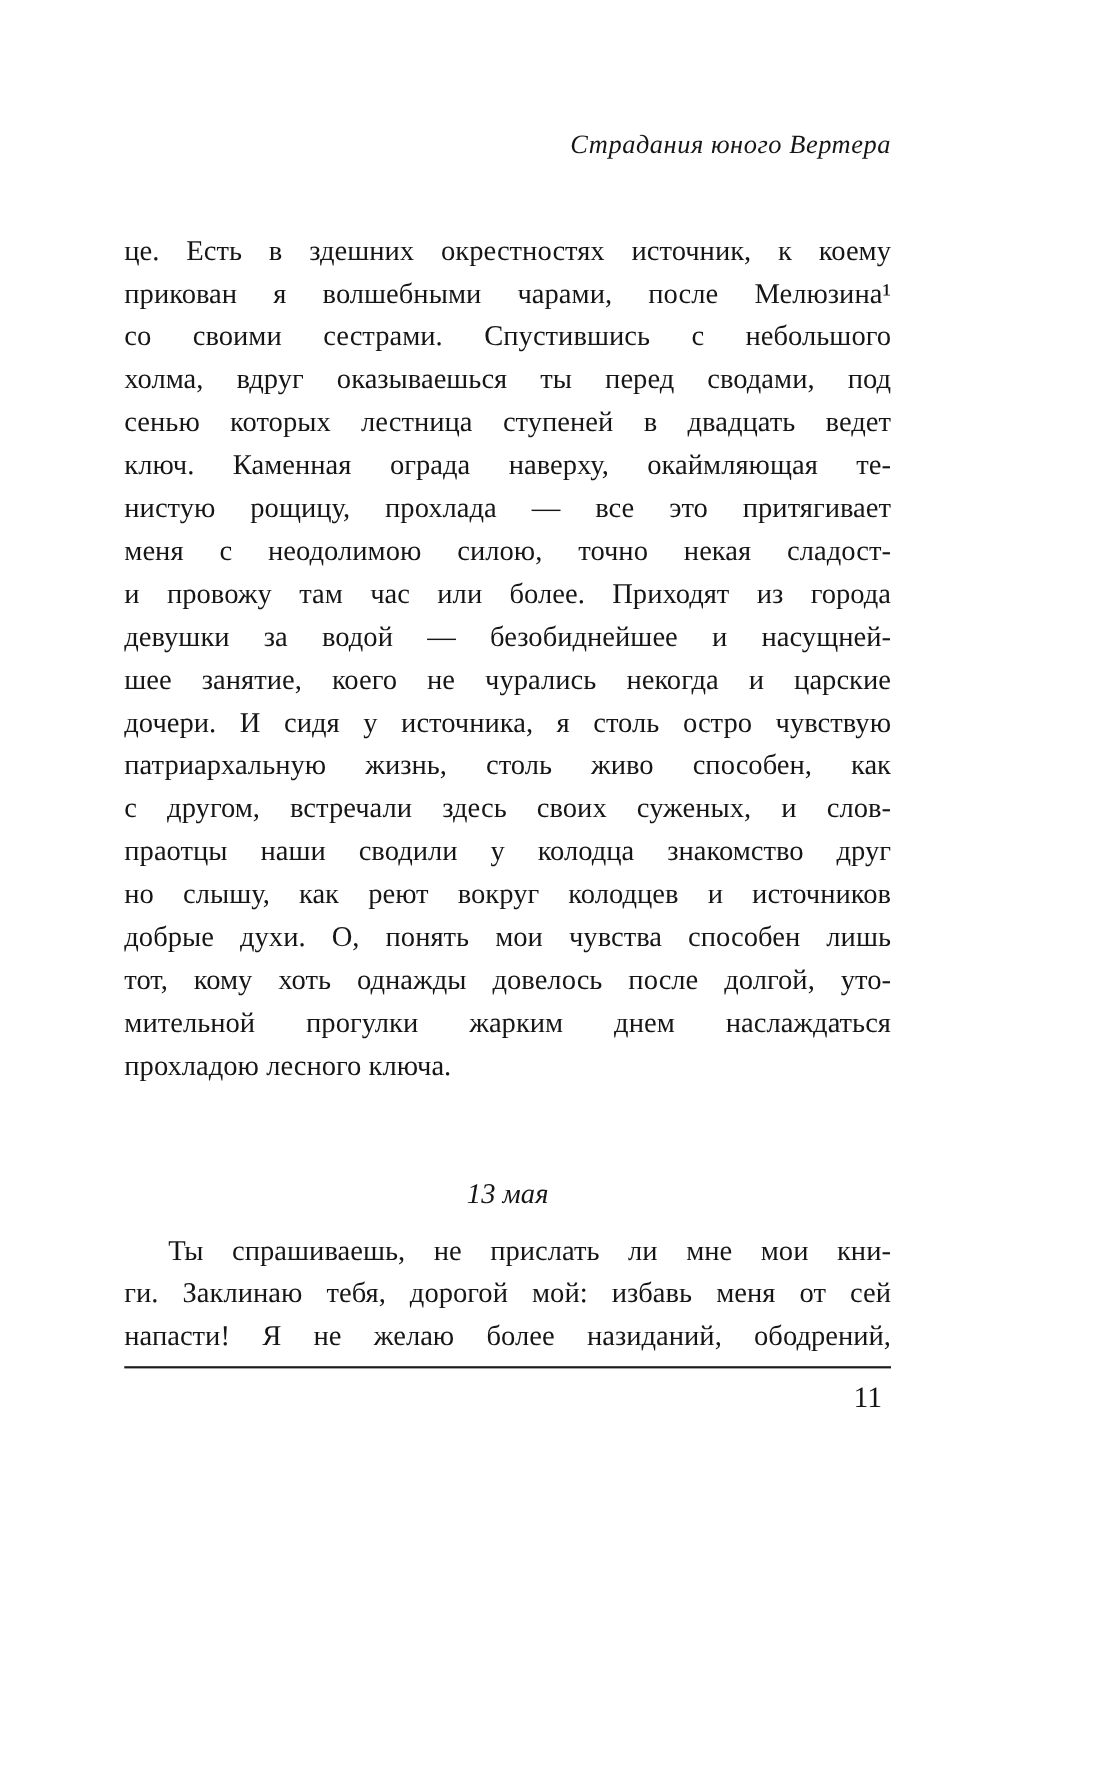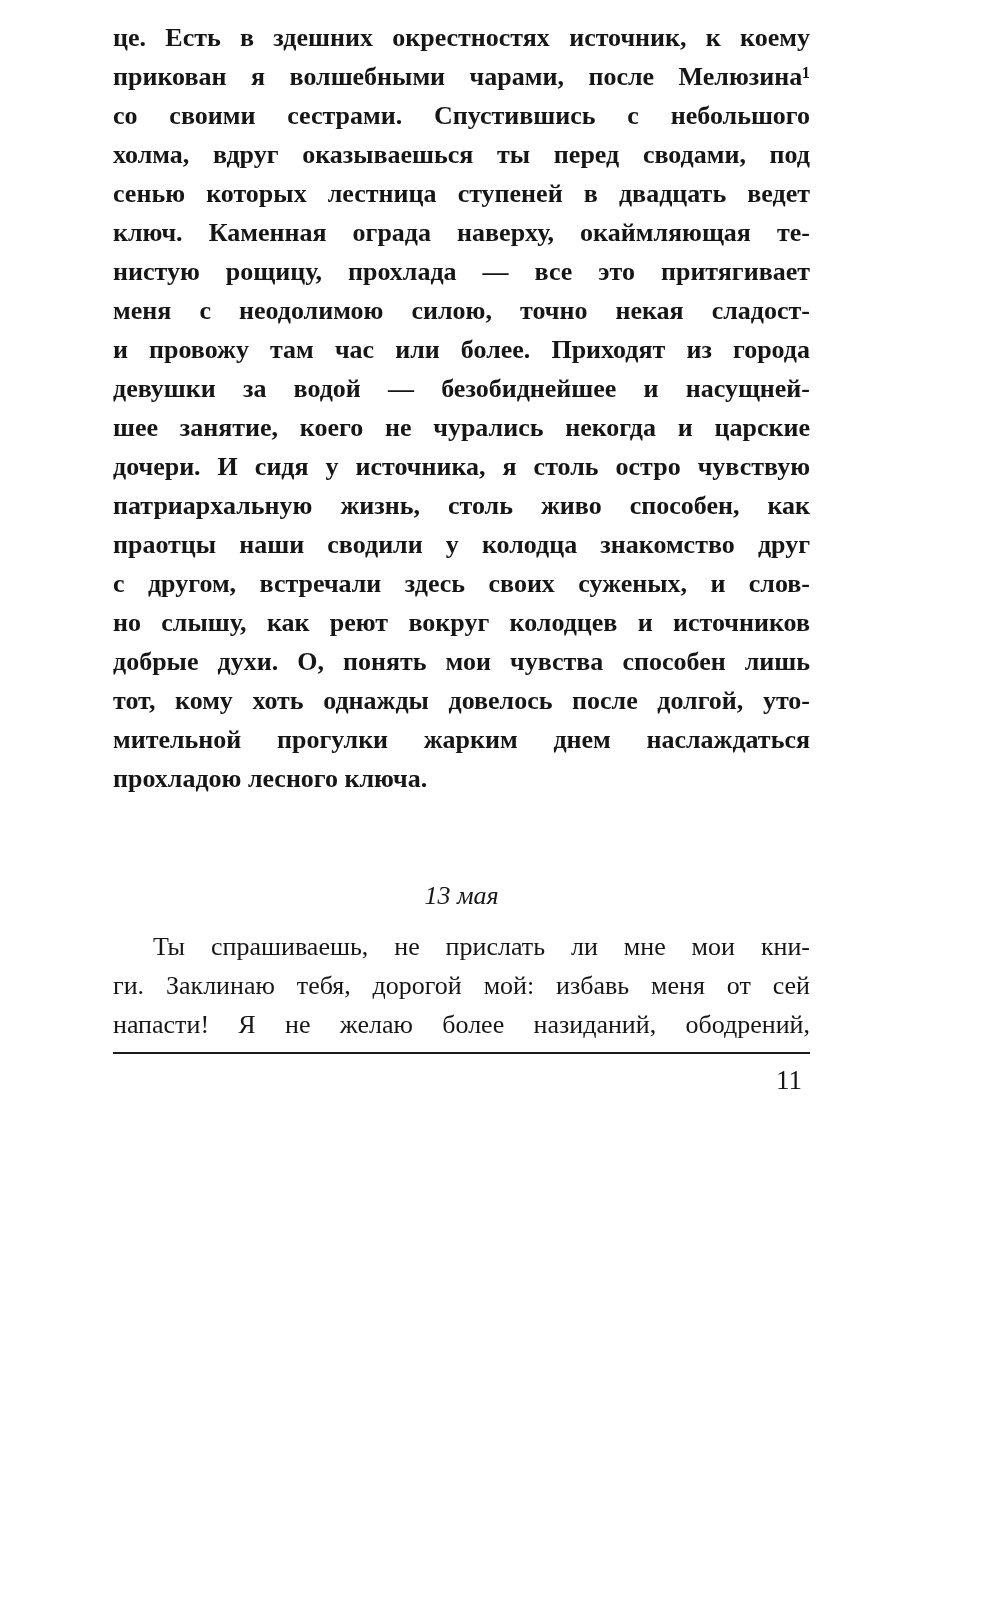--- a/index.html
+++ b/index.html
@@ -22,21 +22,21 @@
     text-align: right;
     font-style: italic;
     font-size: 24px;
     line-height: 28px;
     letter-spacing: 0.5px;
   }
   .paragraph {
     font-size: 26px;
     line-height: 39px;
   }
-  .paragraph-1 { margin-top: 18px; font-weight: bold; }
+  .paragraph-1 { margin-top: 62px; }
   .paragraph-2 { margin-top: 12px; }
   .line {
     text-align: justify;
     text-align-last: justify;
     white-space: nowrap;
     overflow: visible;
   }
   .line { white-space: normal; } 
   .p-last-left .line:last-child { text-align-last: left; }
   .indent-first .line:first-child { text-indent: 40px; }
@@ -79,37 +79,38 @@
     font-size: 27px;
     line-height: 32px;
   }
 </style>
 </head>
 <body>
 
 <div class="page">
   <div class="content">
 
+    <div class="running-header">Страдания юного Вертера</div>
 
     <div class="paragraph paragraph-1 p-last-left">
         <div class="line">це. Есть в здешних окрестностях источник, к коему</div>
         <div class="line">прикован я волшебными чарами, после Мелюзина¹</div>
         <div class="line">со своими сестрами. Спустившись с небольшого</div>
         <div class="line">холма, вдруг оказываешься ты перед сводами, под</div>
         <div class="line">сенью которых лестница ступеней в двадцать ведет</div>
         <div class="line">ключ. Каменная ограда наверху, окаймляющая те-</div>
         <div class="line">нистую рощицу, прохлада — все это притягивает</div>
         <div class="line">меня с неодолимою силою, точно некая сладост-</div>
         <div class="line">и провожу там час или более. Приходят из города</div>
         <div class="line">девушки за водой — безобиднейшее и насущней-</div>
         <div class="line">шее занятие, коего не чурались некогда и царские</div>
         <div class="line">дочери. И сидя у источника, я столь остро чувствую</div>
         <div class="line">патриархальную жизнь, столь живо способен, как</div>
+        <div class="line">с другом, встречали здесь своих суженых, и слов-</div>
         <div class="line">праотцы наши сводили у колодца знакомство друг</div>
-        <div class="line">с другом, встречали здесь своих суженых, и слов-</div>
         <div class="line">но слышу, как реют вокруг колодцев и источников</div>
         <div class="line">добрые духи. О, понять мои чувства способен лишь</div>
         <div class="line">тот, кому хоть однажды довелось после долгой, уто-</div>
         <div class="line">мительной прогулки жарким днем наслаждаться</div>
         <div class="line">прохладою лесного ключа.</div>
       </div>
 
     <div class="date-heading">13 мая</div>
 
     <div class="paragraph paragraph-2 indent-first">

